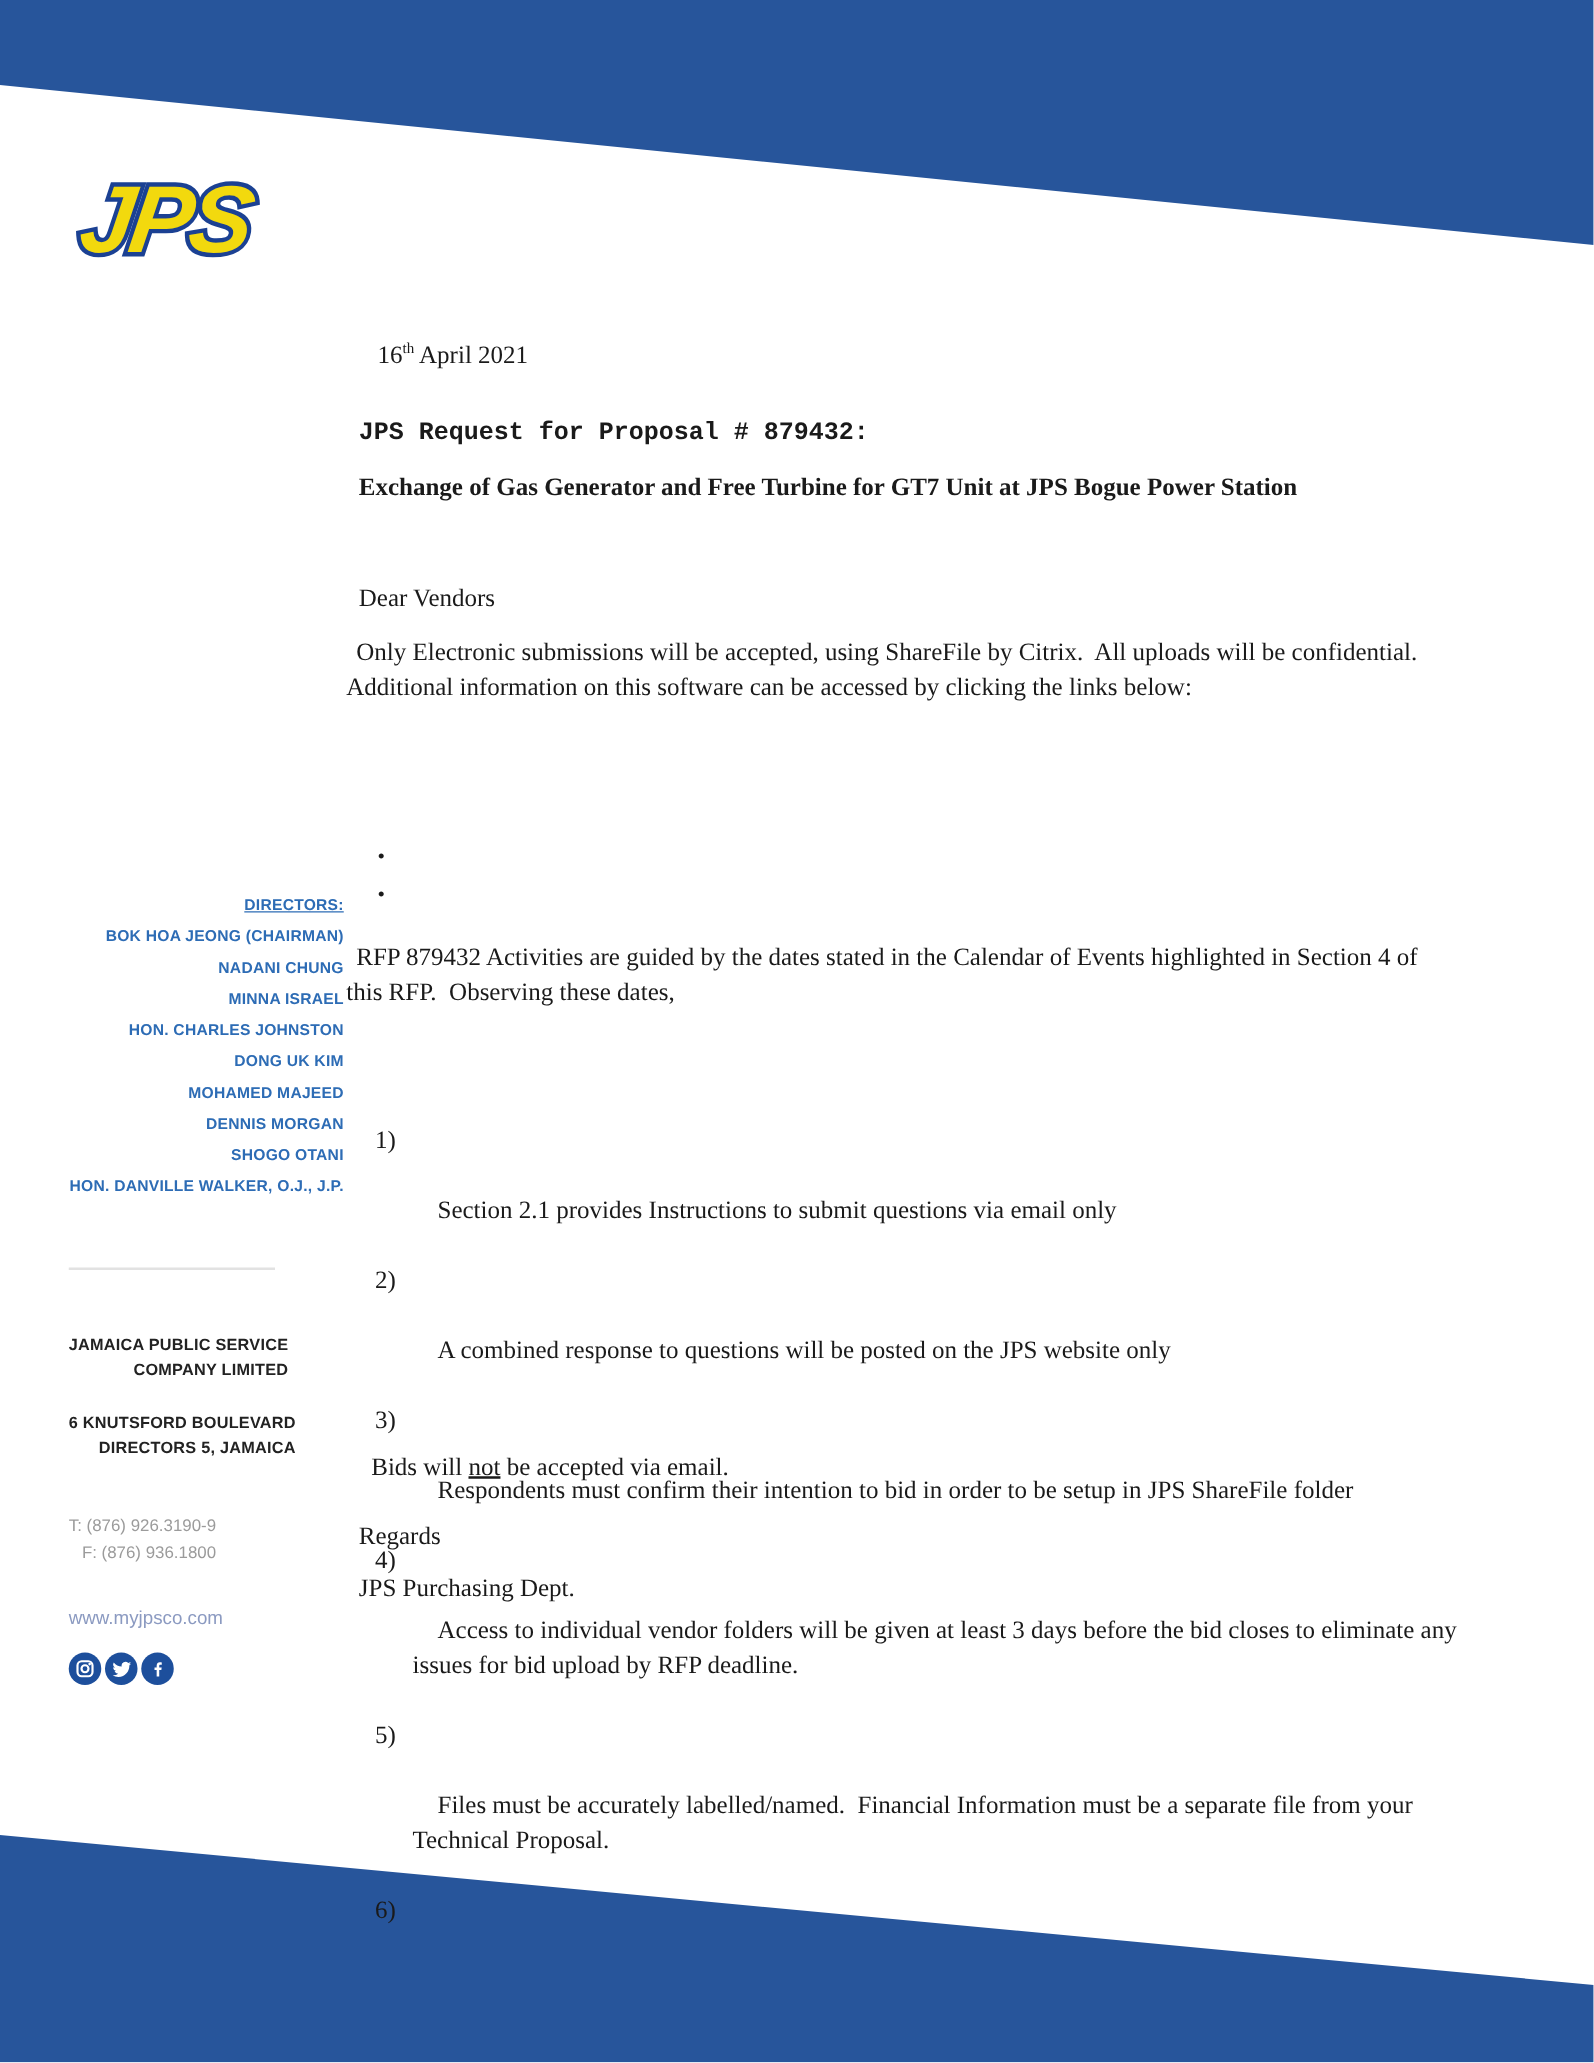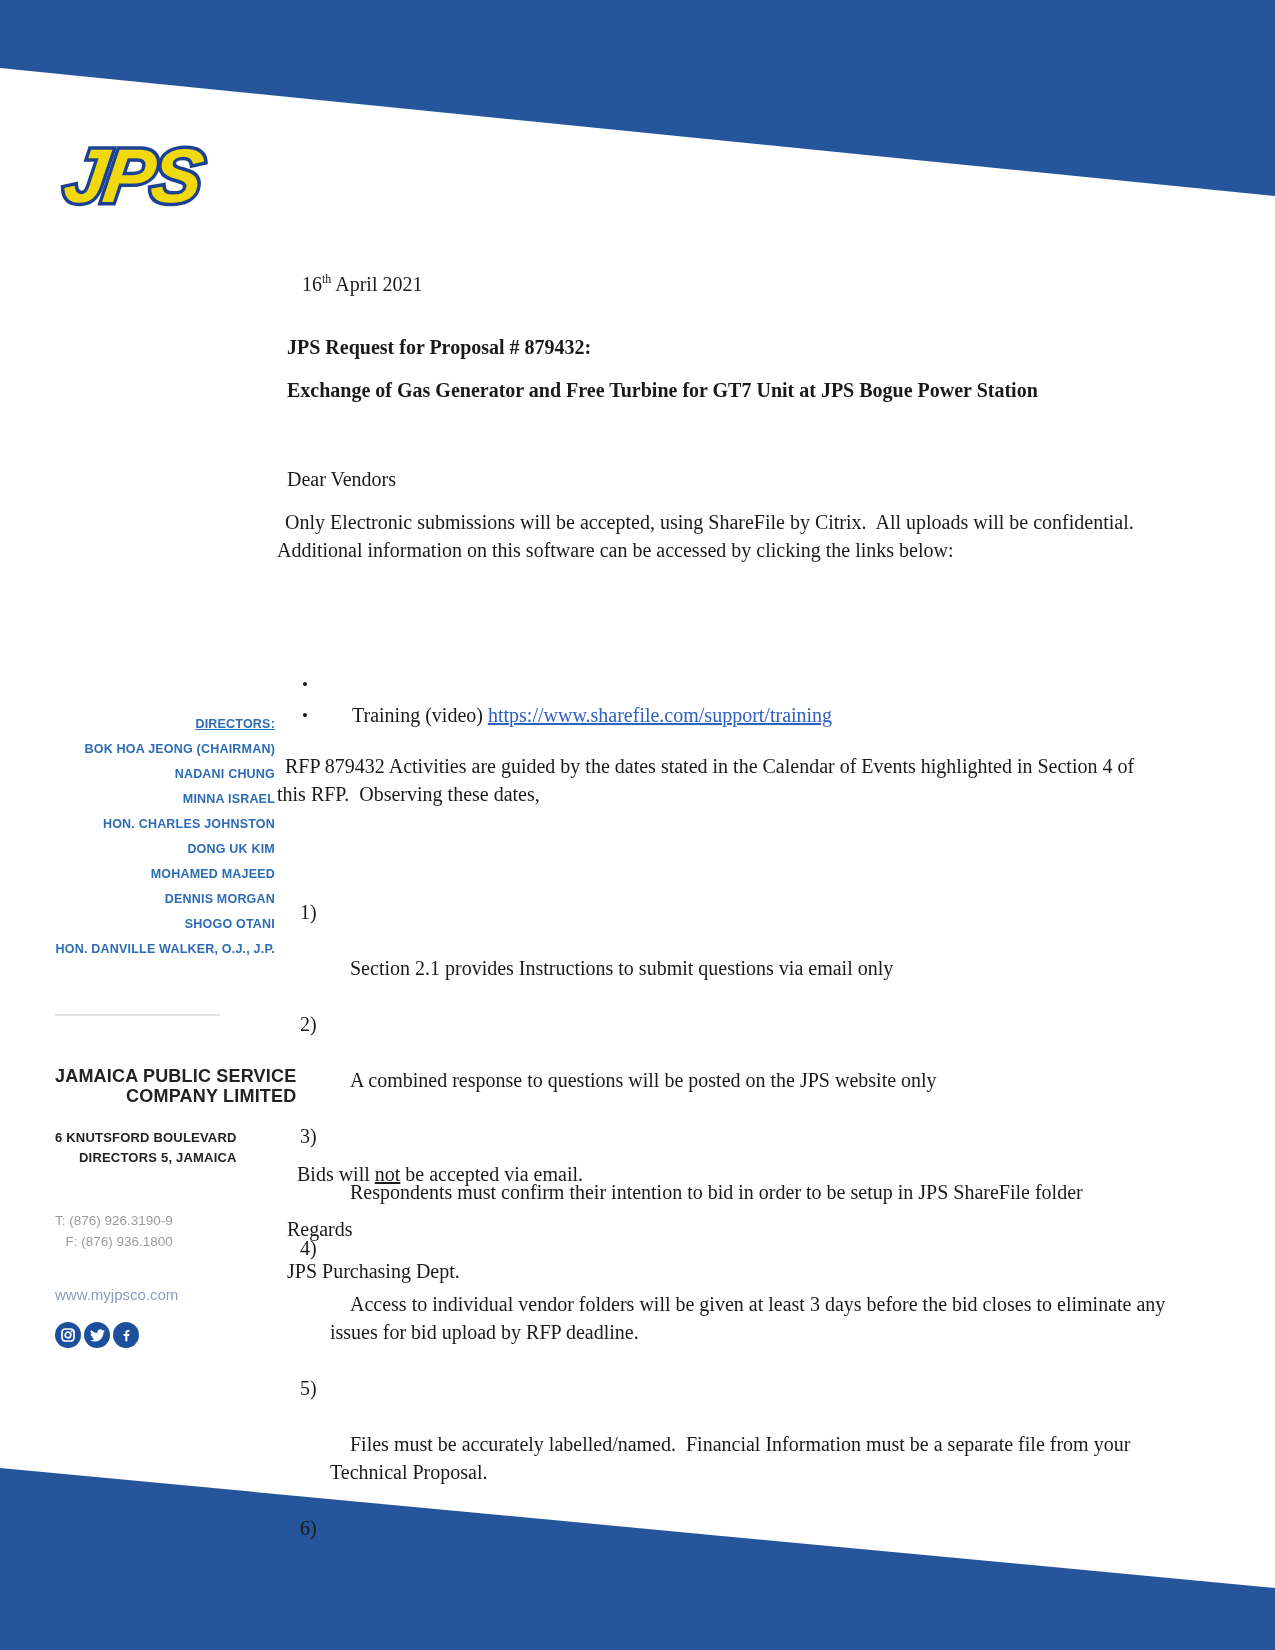--- a/index.html
+++ b/index.html
@@ -21,34 +21,34 @@
     clip-path:polygon(0 0, 100% 120px, 100% 100%, 0 100%);
   }
   
   .logo { position:absolute; left:50px; top:128px; }
   
   .sidebar-block { position:absolute; left:55px; font-family:"Liberation Sans", sans-serif;text-align:right; }
   .directors { top:712px; width:220px; font-size:12.5px; font-weight:bold;
     color:var(--directors-blue,#2D6CB5); line-height:25px; letter-spacing:.2px; }
   .directors .heading { text-decoration:underline; }
   .side-divider { top:1014px; width:165px; height:2px; background:#e2e2e2; left:55px; position:absolute; }
-  .company { top:1066px; font-size:18px; font-weight:bold; color:#222; line-height:20px; letter-spacing:.2px; }
+  .company { top:1066px; font-size:13px; font-weight:bold; color:#222; line-height:20px; letter-spacing:.2px; }
   .address { top:1128px; font-size:13px; font-weight:bold; color:#222; line-height:20px; letter-spacing:.2px; }
   .phones  { top:1210px; font-size:13.5px; color:var(--muted-gray,#9B9B9B); line-height:21px; }
   .website { top:1286px; font-size:15px; color:var(--website-blue,#8B9AC1); }
   .social  { top:1322px; display:flex; gap:3px; }
   .social .circle {
     width:26px; height:26px; border-radius:50%; background:var(--social-blue,#1D4F9C);
     display:flex; align-items:center; justify-content:center; cursor:pointer;
   }
   
   .blk { position:absolute; left:277px; width:858px; font-size:20px; line-height:28px; white-space:pre-wrap; }
   .date { top:242px; padding-left:15px; }
   .date sup { font-size:60%; line-height:0; }
-  .subj1 { top:333px; padding-left:10px; font-weight:bold; }
+  .subj1 { top:333px; padding-left:10px; font-weight:bold;font-family:Liberation Mono, monospace; }
   .subj2 { top:376px; padding-left:10px; font-weight:bold; }
   .salutation { top:465px; padding-left:10px; }
   .intro { top:508px; text-indent:8px; }
   .bullets { top:607px; line-height:31px; }
   .bullet-row { display:flex; }
   .bullet-glyph { width:75px; padding-left:25px; box-sizing:border-box; font-size:17px; }
   .bullet-text a, .link {
     color:var(--link-blue,#3060C0); text-decoration:underline; cursor:pointer;
   }
   .rfp { top:752px; text-indent:8px; }
@@ -148,21 +148,20 @@
 
 <div class="blk salutation">Dear Vendors</div>
 
 <div class="blk intro">Only Electronic submissions will be accepted, using ShareFile by Citrix.  All uploads will be confidential. Additional information on this software can be accessed by clicking the links below:</div>
 
 <div class="blk bullets">
   <div class="bullet-row">
     <span class="bullet-glyph">•</span>
   </div><div class="bullet-row">
     <span class="bullet-glyph">•</span>
-    <span class="bullet-text"><span>Training (video) </span><a class="link">https://www.sharefile.com/support/training</a></span>
   </div>
 </div>
 
 <div class="blk rfp">RFP 879432 Activities are guided by the dates stated in the Calendar of Events highlighted in Section 4 of this RFP.  Observing these dates,</div>
 
 <div class="blk numbered">
   <div class="num-item">
     <span class="num-marker">1)</span>
     <span>Section 2.1 provides Instructions to submit questions via email only</span>
   </div><div class="num-item">

